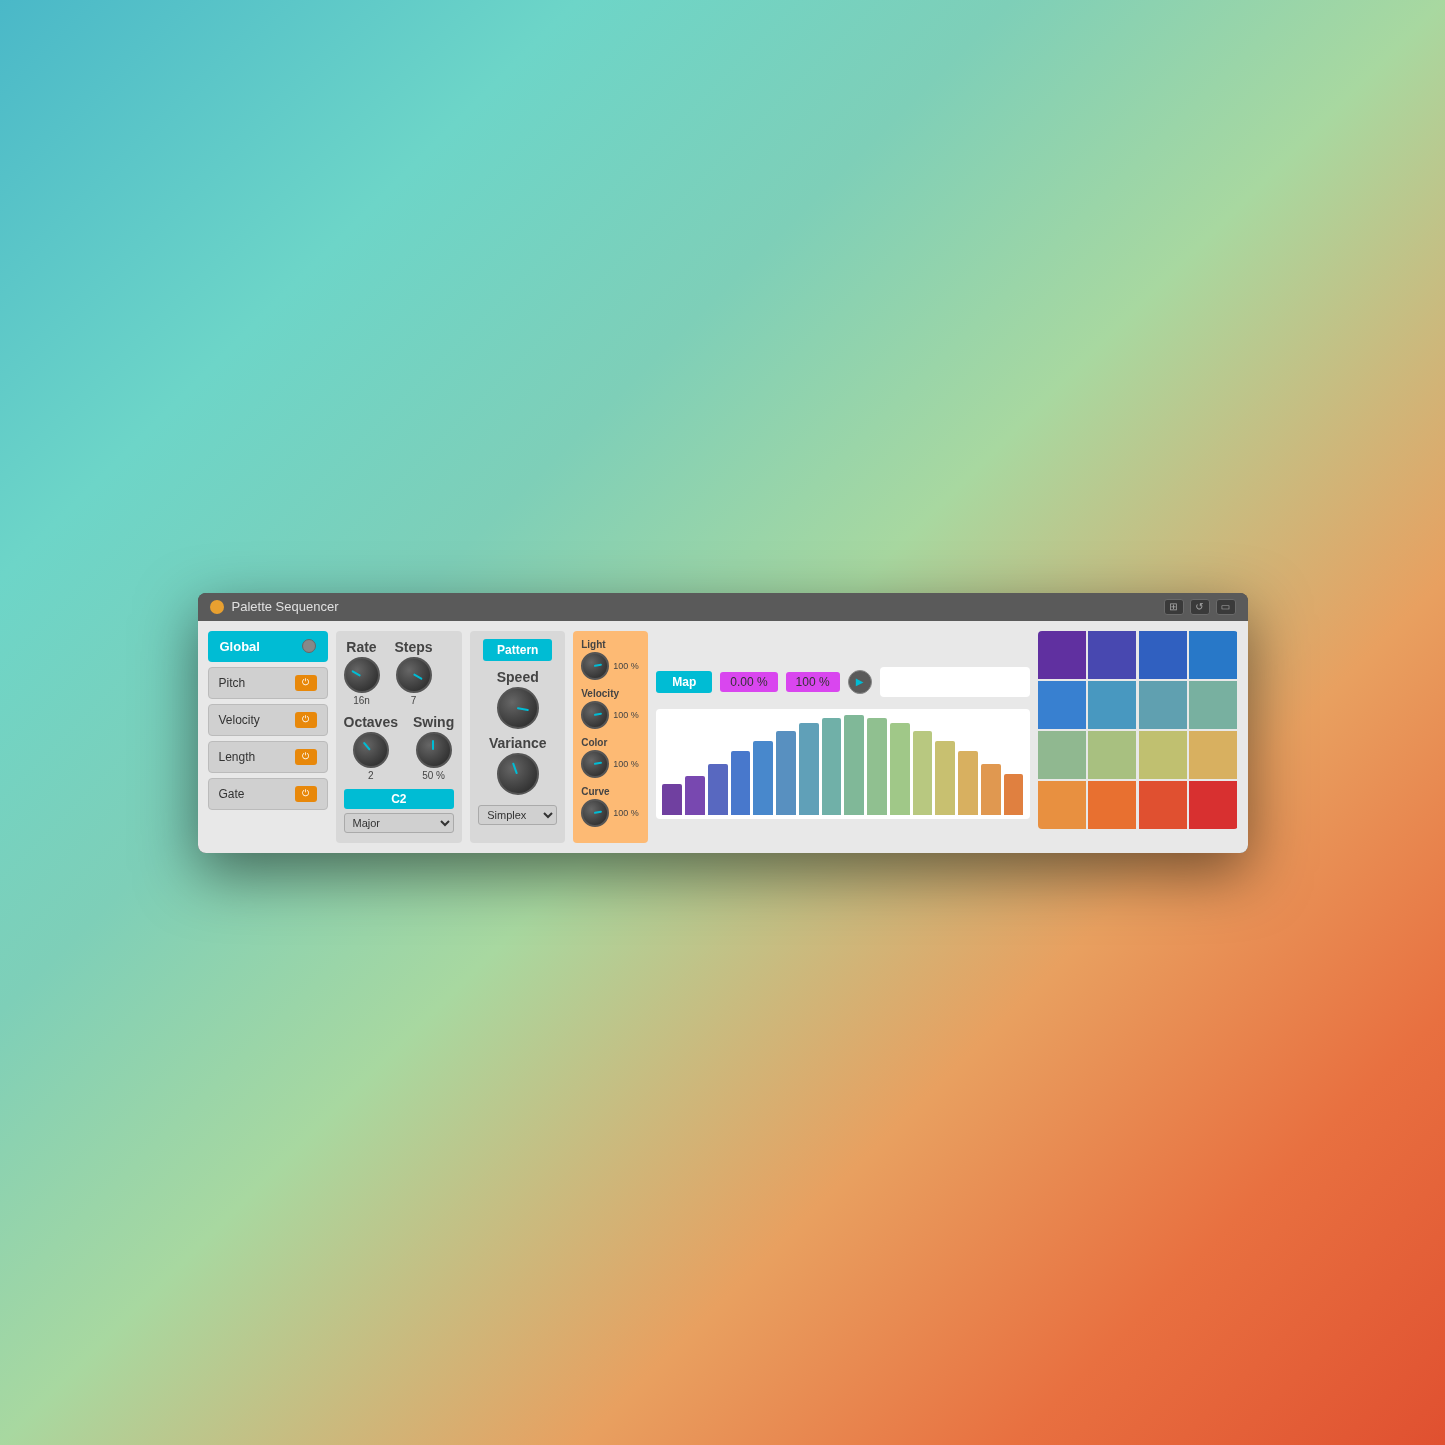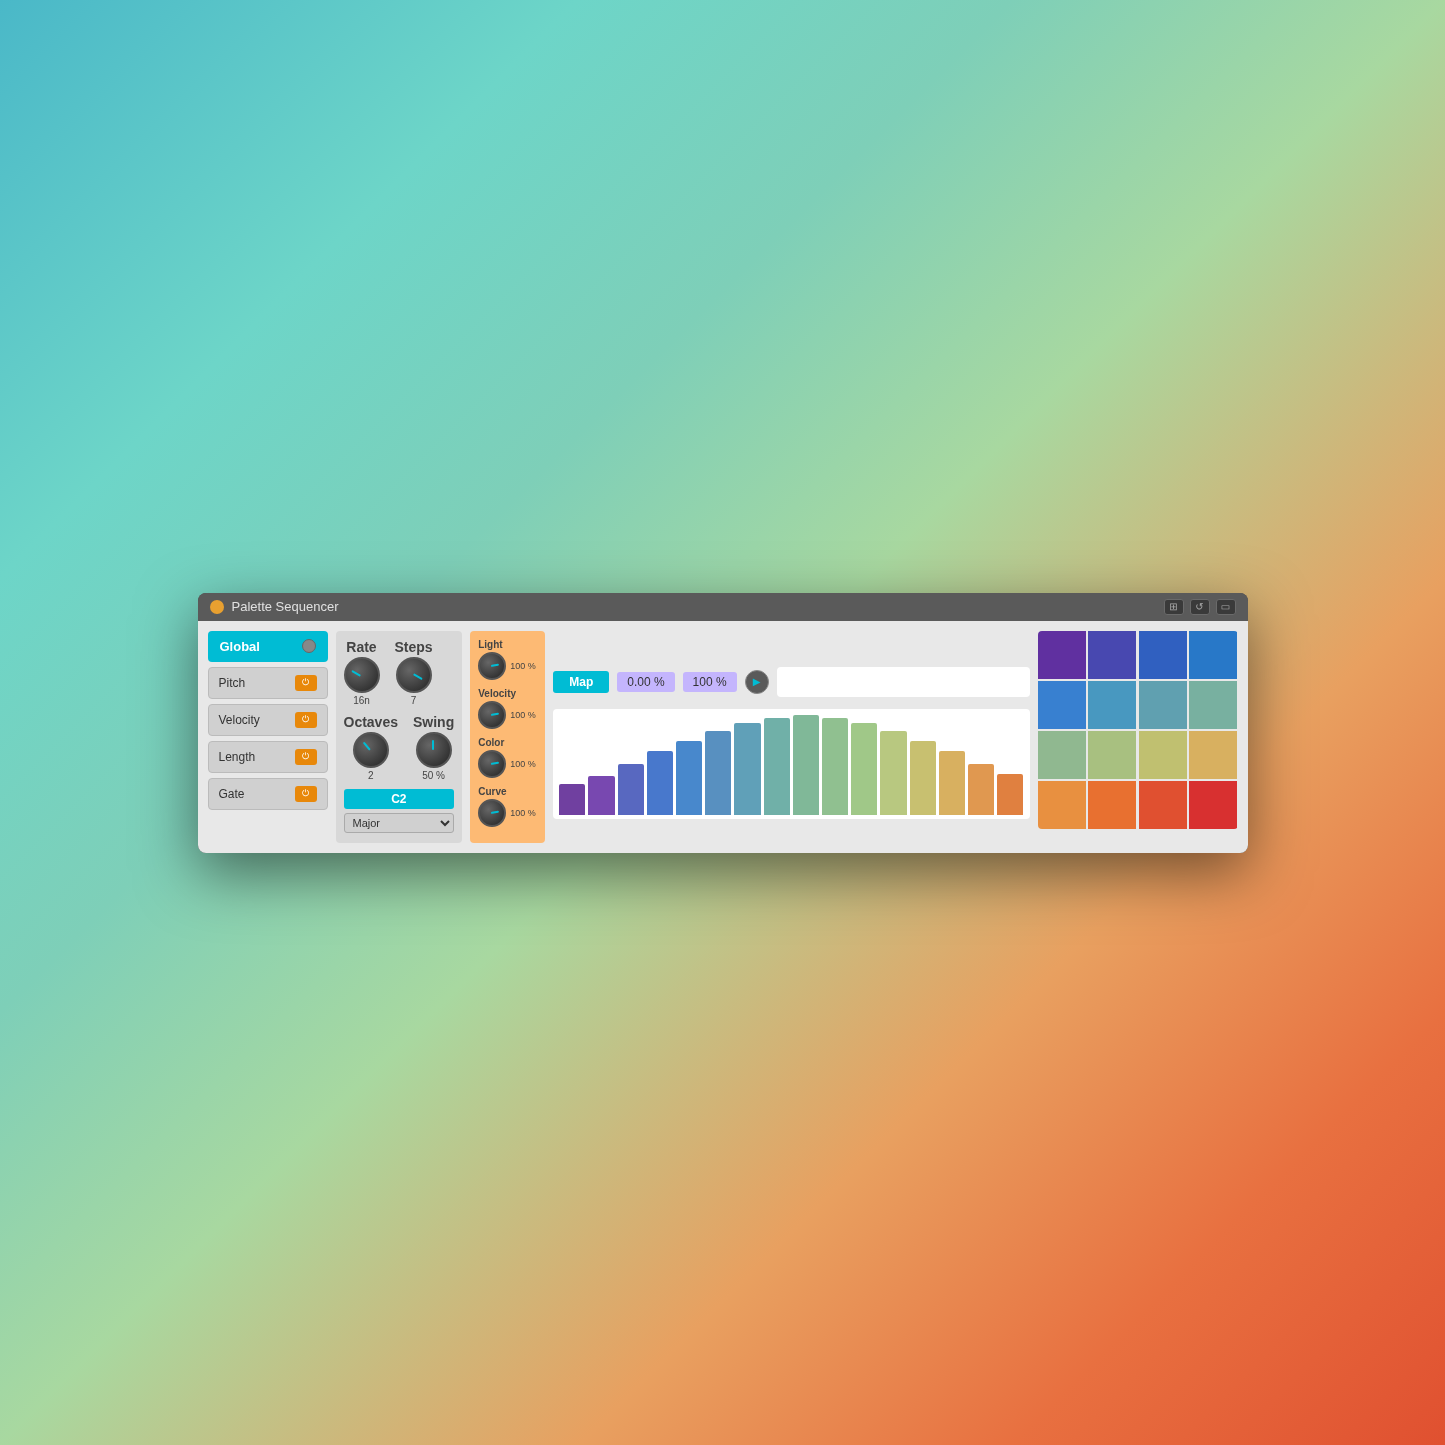--- a/index.html
+++ b/index.html
@@ -328,21 +328,21 @@
       color: white;
       border: none;
       border-radius: 3px;
       padding: 4px 16px;
       font-size: 12px;
       font-weight: bold;
       cursor: pointer;
     }
 
     .map-value {
-      background: #c4b5fd;
+      background: #d946ef;
       border-radius: 3px;
       padding: 3px 10px;
       font-size: 12px;
       color: #333;
     }
 
     .play-btn {
       width: 24px;
       height: 24px;
       border-radius: 50%;
@@ -474,20 +474,45 @@
       </div>
 
       <div class="key-display">C2</div>
       <select class="scale-select">
         <option>Major</option>
         <option>Minor</option>
         <option>Pentatonic</option>
       </select>
     </div>
 
+    <div class="pattern-panel">
+      <div class="pattern-header">
+        <button class="pattern-btn">Pattern</button>
+      </div>
+
+      <div class="pattern-knob-group">
+        <span class="knob-label">Speed</span>
+        <div class="knob" style="width:42px;height:42px;">
+          <div class="knob-indicator" style="transform: rotate(100deg); transform-origin: 1px 100%; position: absolute; left: calc(50% - 1px); bottom: 50%; height: 12px;"></div>
+        </div>
+      </div>
+
+      <div class="pattern-knob-group">
+        <span class="knob-label">Variance</span>
+        <div class="knob" style="width:42px;height:42px;">
+          <div class="knob-indicator" style="transform: rotate(-20deg); transform-origin: 1px 100%; position: absolute; left: calc(50% - 1px); bottom: 50%; height: 12px;"></div>
+        </div>
+      </div>
+
+      <select class="simplex-select">
+        <option>Simplex</option>
+        <option>Perlin</option>
+        <option>Random</option>
+      </select>
+    </div>
 
     <div class="light-panel">
       <div class="light-knob-group">
         <span class="light-knob-label">Light</span>
         <div class="light-knob-row">
           <div class="small-knob">
             <div class="small-knob-indicator" style="transform: rotate(80deg); transform-origin: 1px 100%; position: absolute; left: calc(50% - 1px); bottom: 50%;"></div>
           </div>
           <span class="light-value">100 %</span>
         </div>

